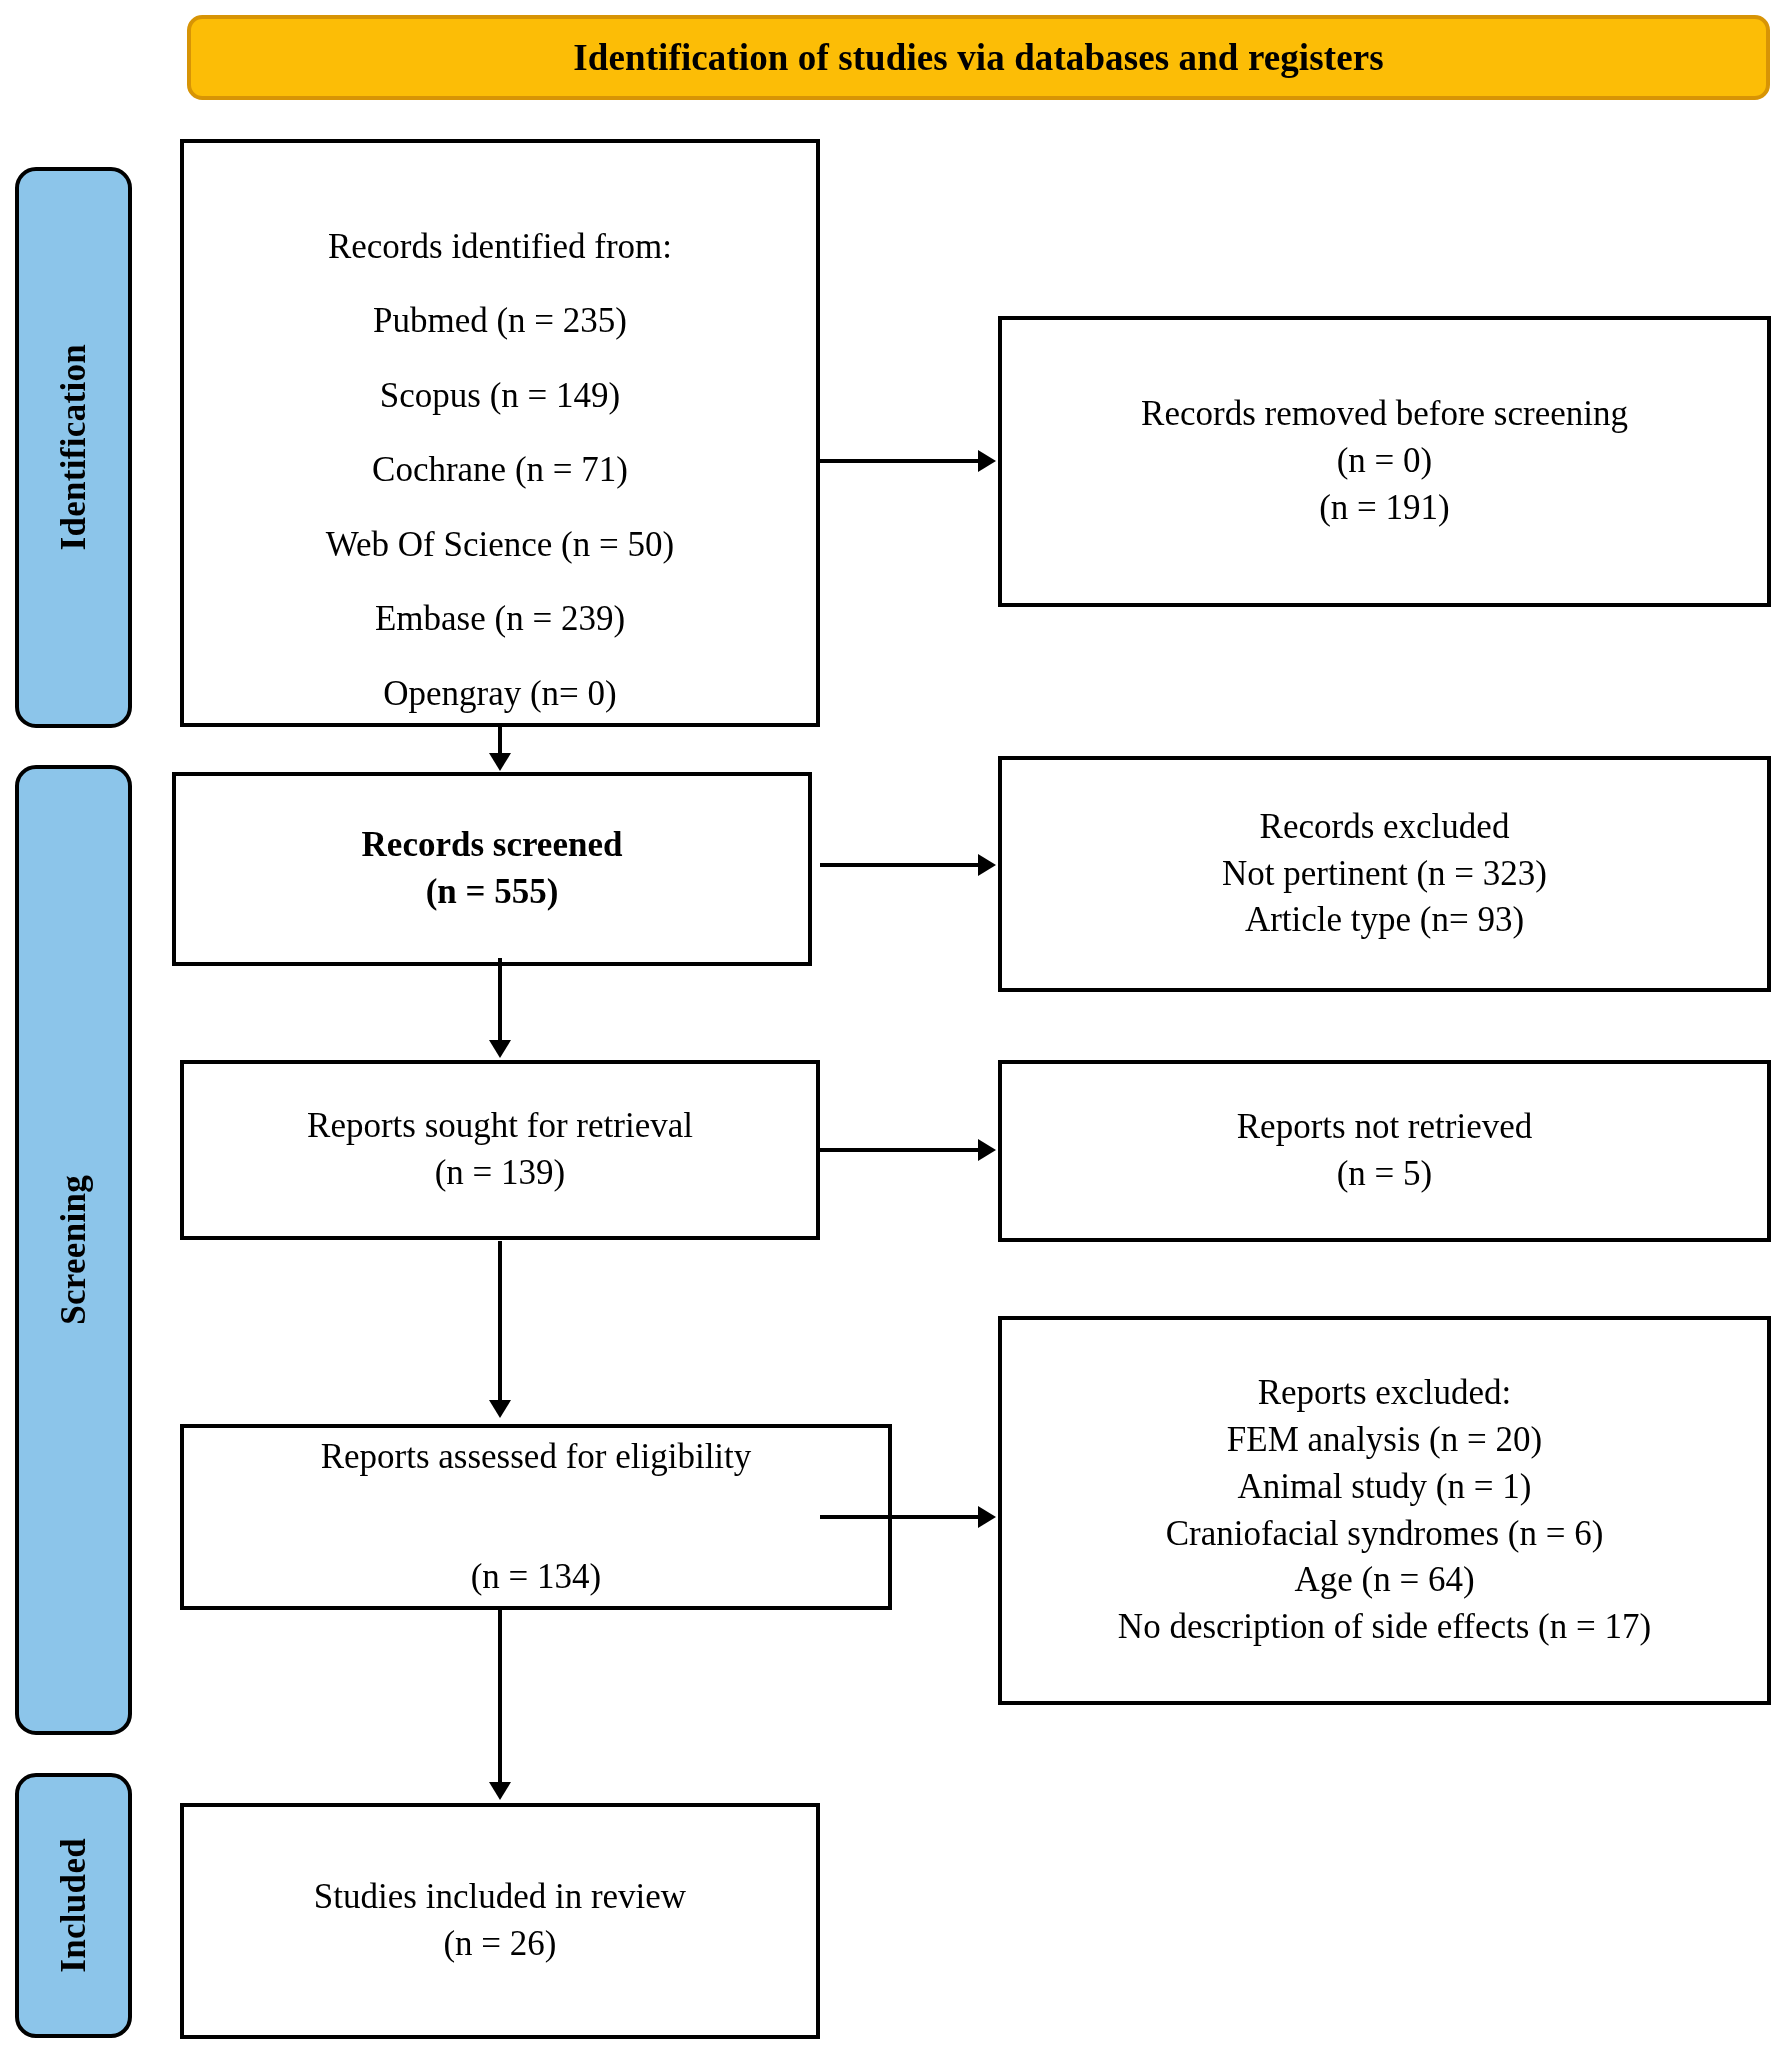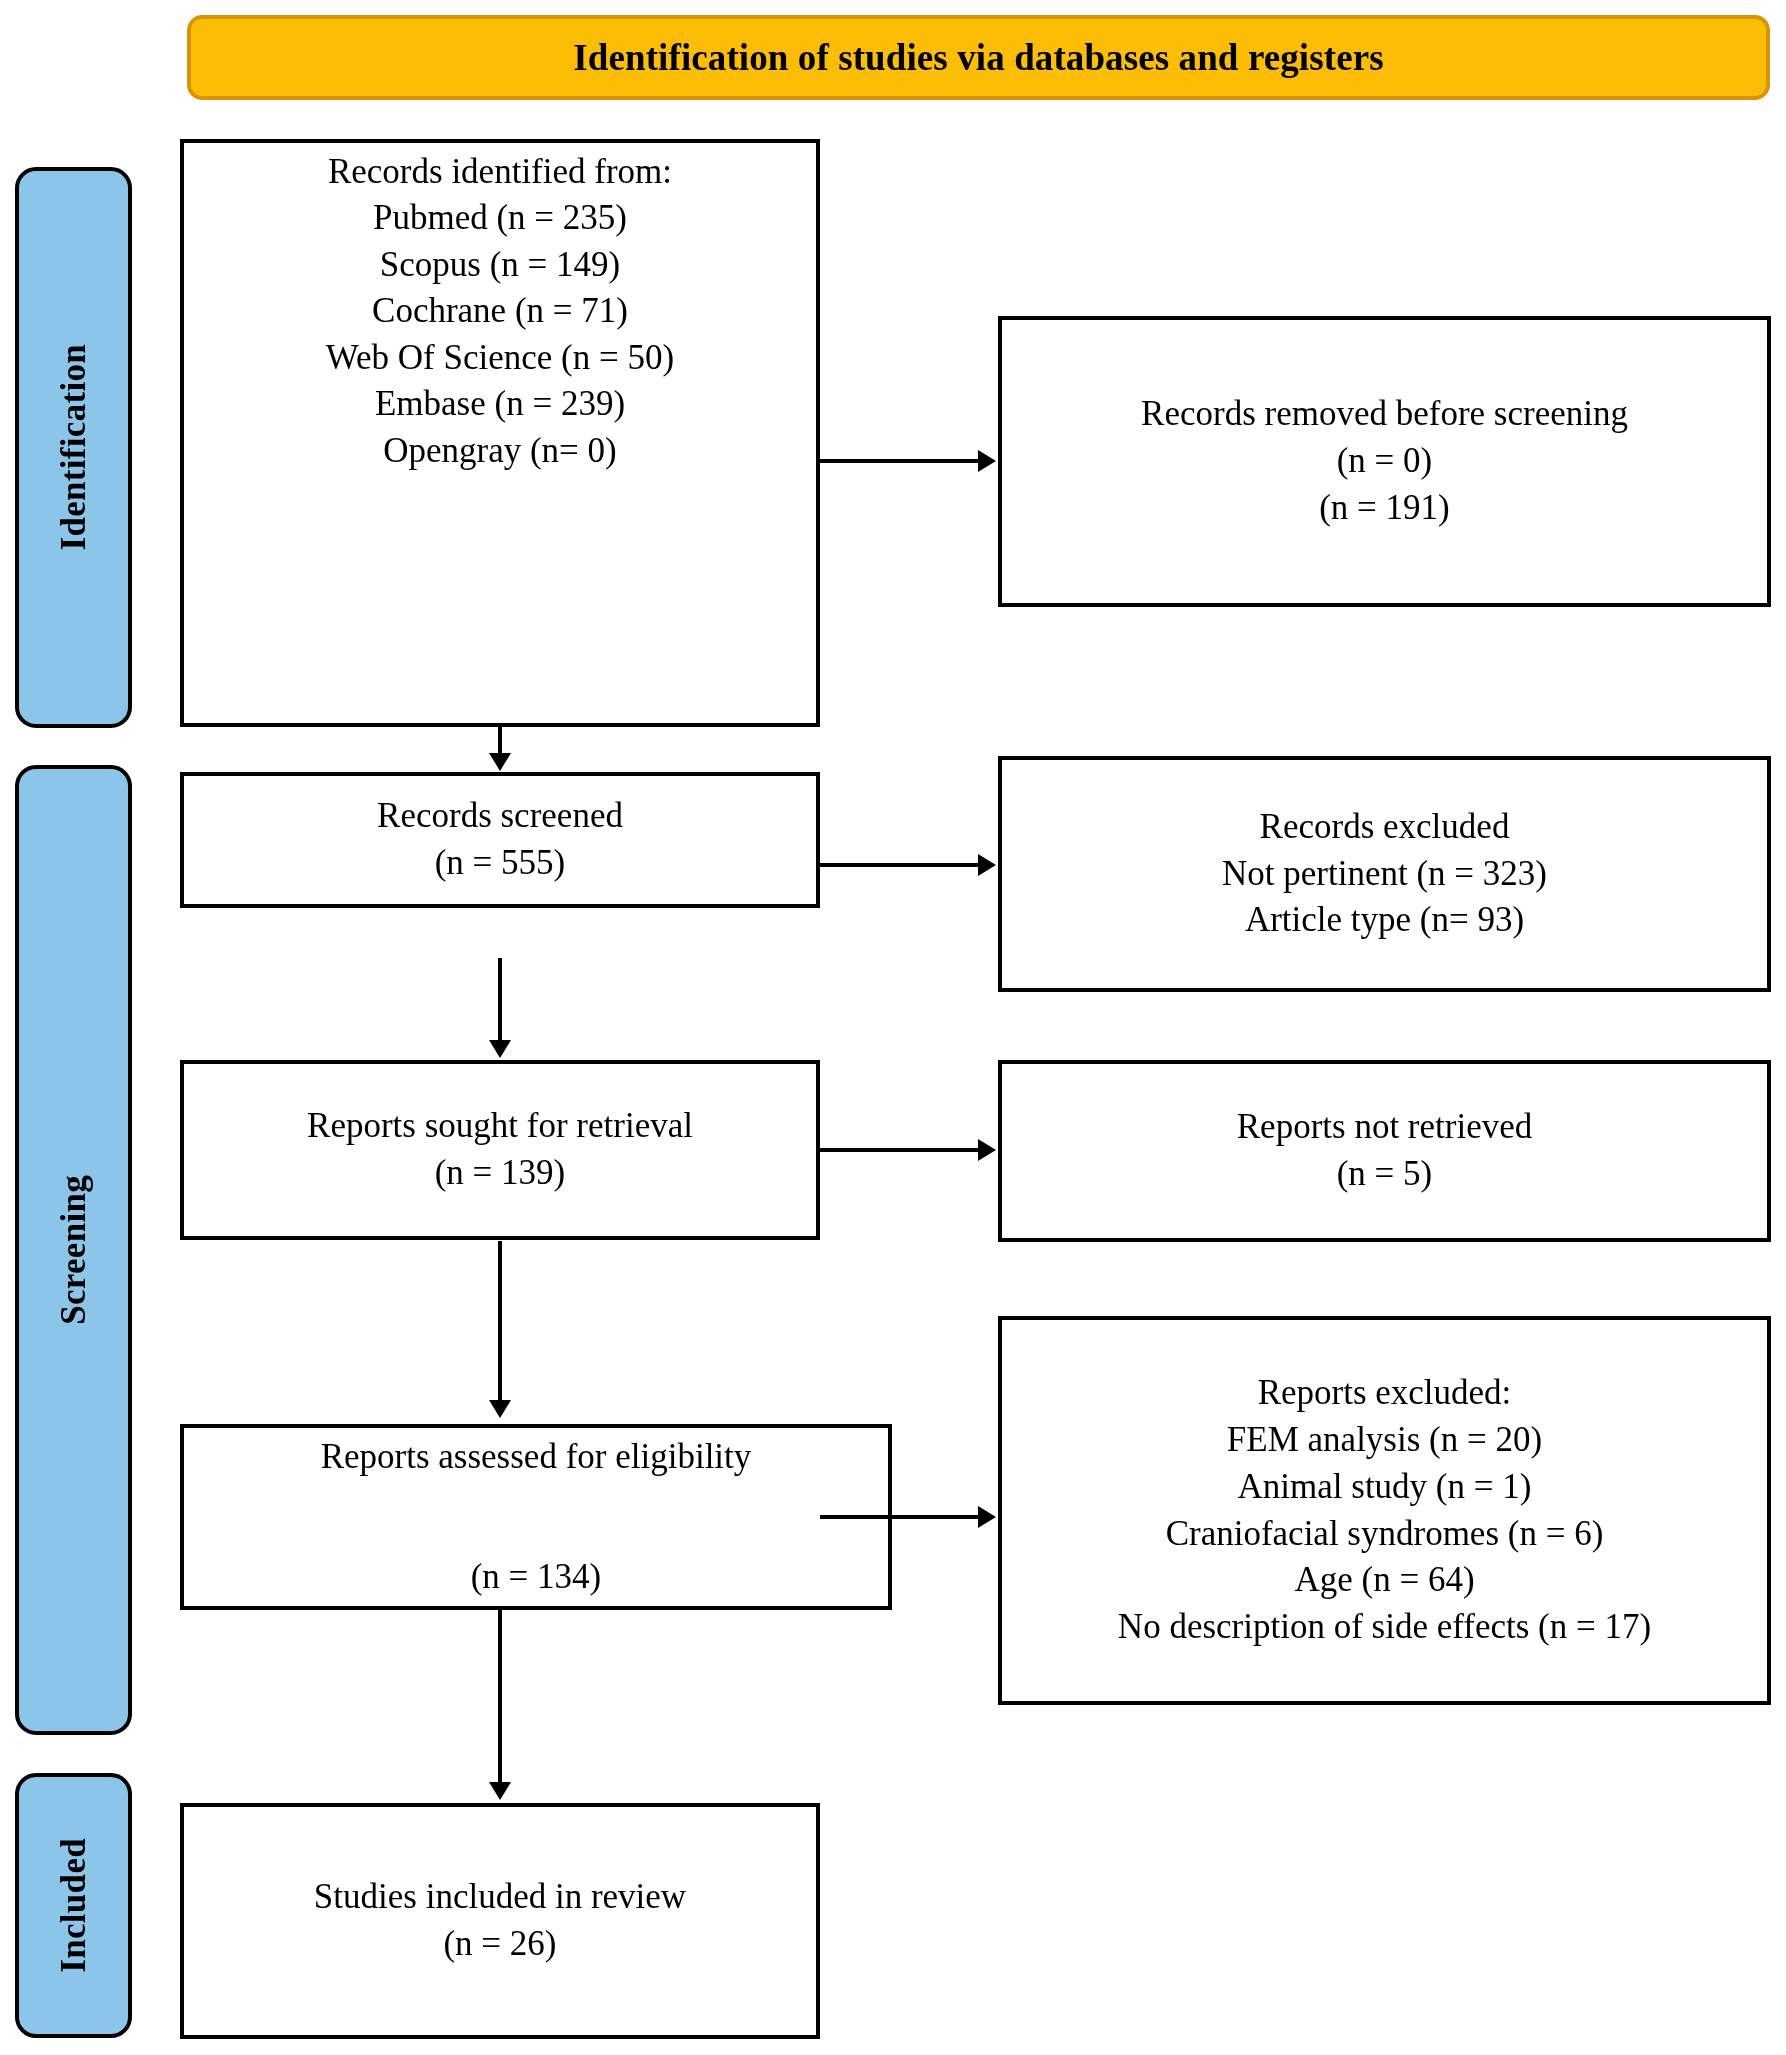--- a/index.html
+++ b/index.html
@@ -85,33 +85,33 @@
   .fbox .line {
     font-family: "Liberation Serif", "DejaVu Serif", serif;
     font-size: 35px;
     line-height: 1.34;
     color: #000000;
     white-space: nowrap;
   }
 
   
   #box-identified      { left: 180px; top: 139px;  width: 640px; height: 588px; }
-  #box-screened        { left: 180px; top: 772px; width: 640px; height: 136px; }
+  #box-screened        { left: 172px; top: 772px; width: 640px; height: 194px; font-weight: bold; }
   #box-sought          { left: 180px; top: 1060px; width: 640px; height: 180px; }
   #box-assessed        { left: 180px; top: 1424px; width: 712px; height: 186px; justify-content: space-between; }
   #box-included        { left: 180px; top: 1803px; width: 640px; height: 236px; }
 
   
   #box-removed         { left: 998px; top: 316px;  width: 773px; height: 291px; }
   #box-excl-records    { left: 998px; top: 756px; width: 773px; height: 236px; }
   #box-not-retrieved   { left: 998px; top: 1060px; width: 773px; height: 182px; }
   #box-excl-reports    { left: 998px; top: 1316px; width: 773px; height: 389px; }
 
   
-  #box-identified { justify-content: flex-start; }
+  #box-identified { justify-content: flex-end; gap: 28px; }
   #box-identified .line { line-height: 1.33; }
 
   
   .vline {
     position: absolute;
     width: 4.2px;
     background: #000000;
   }
   .hline {
     position: absolute;

